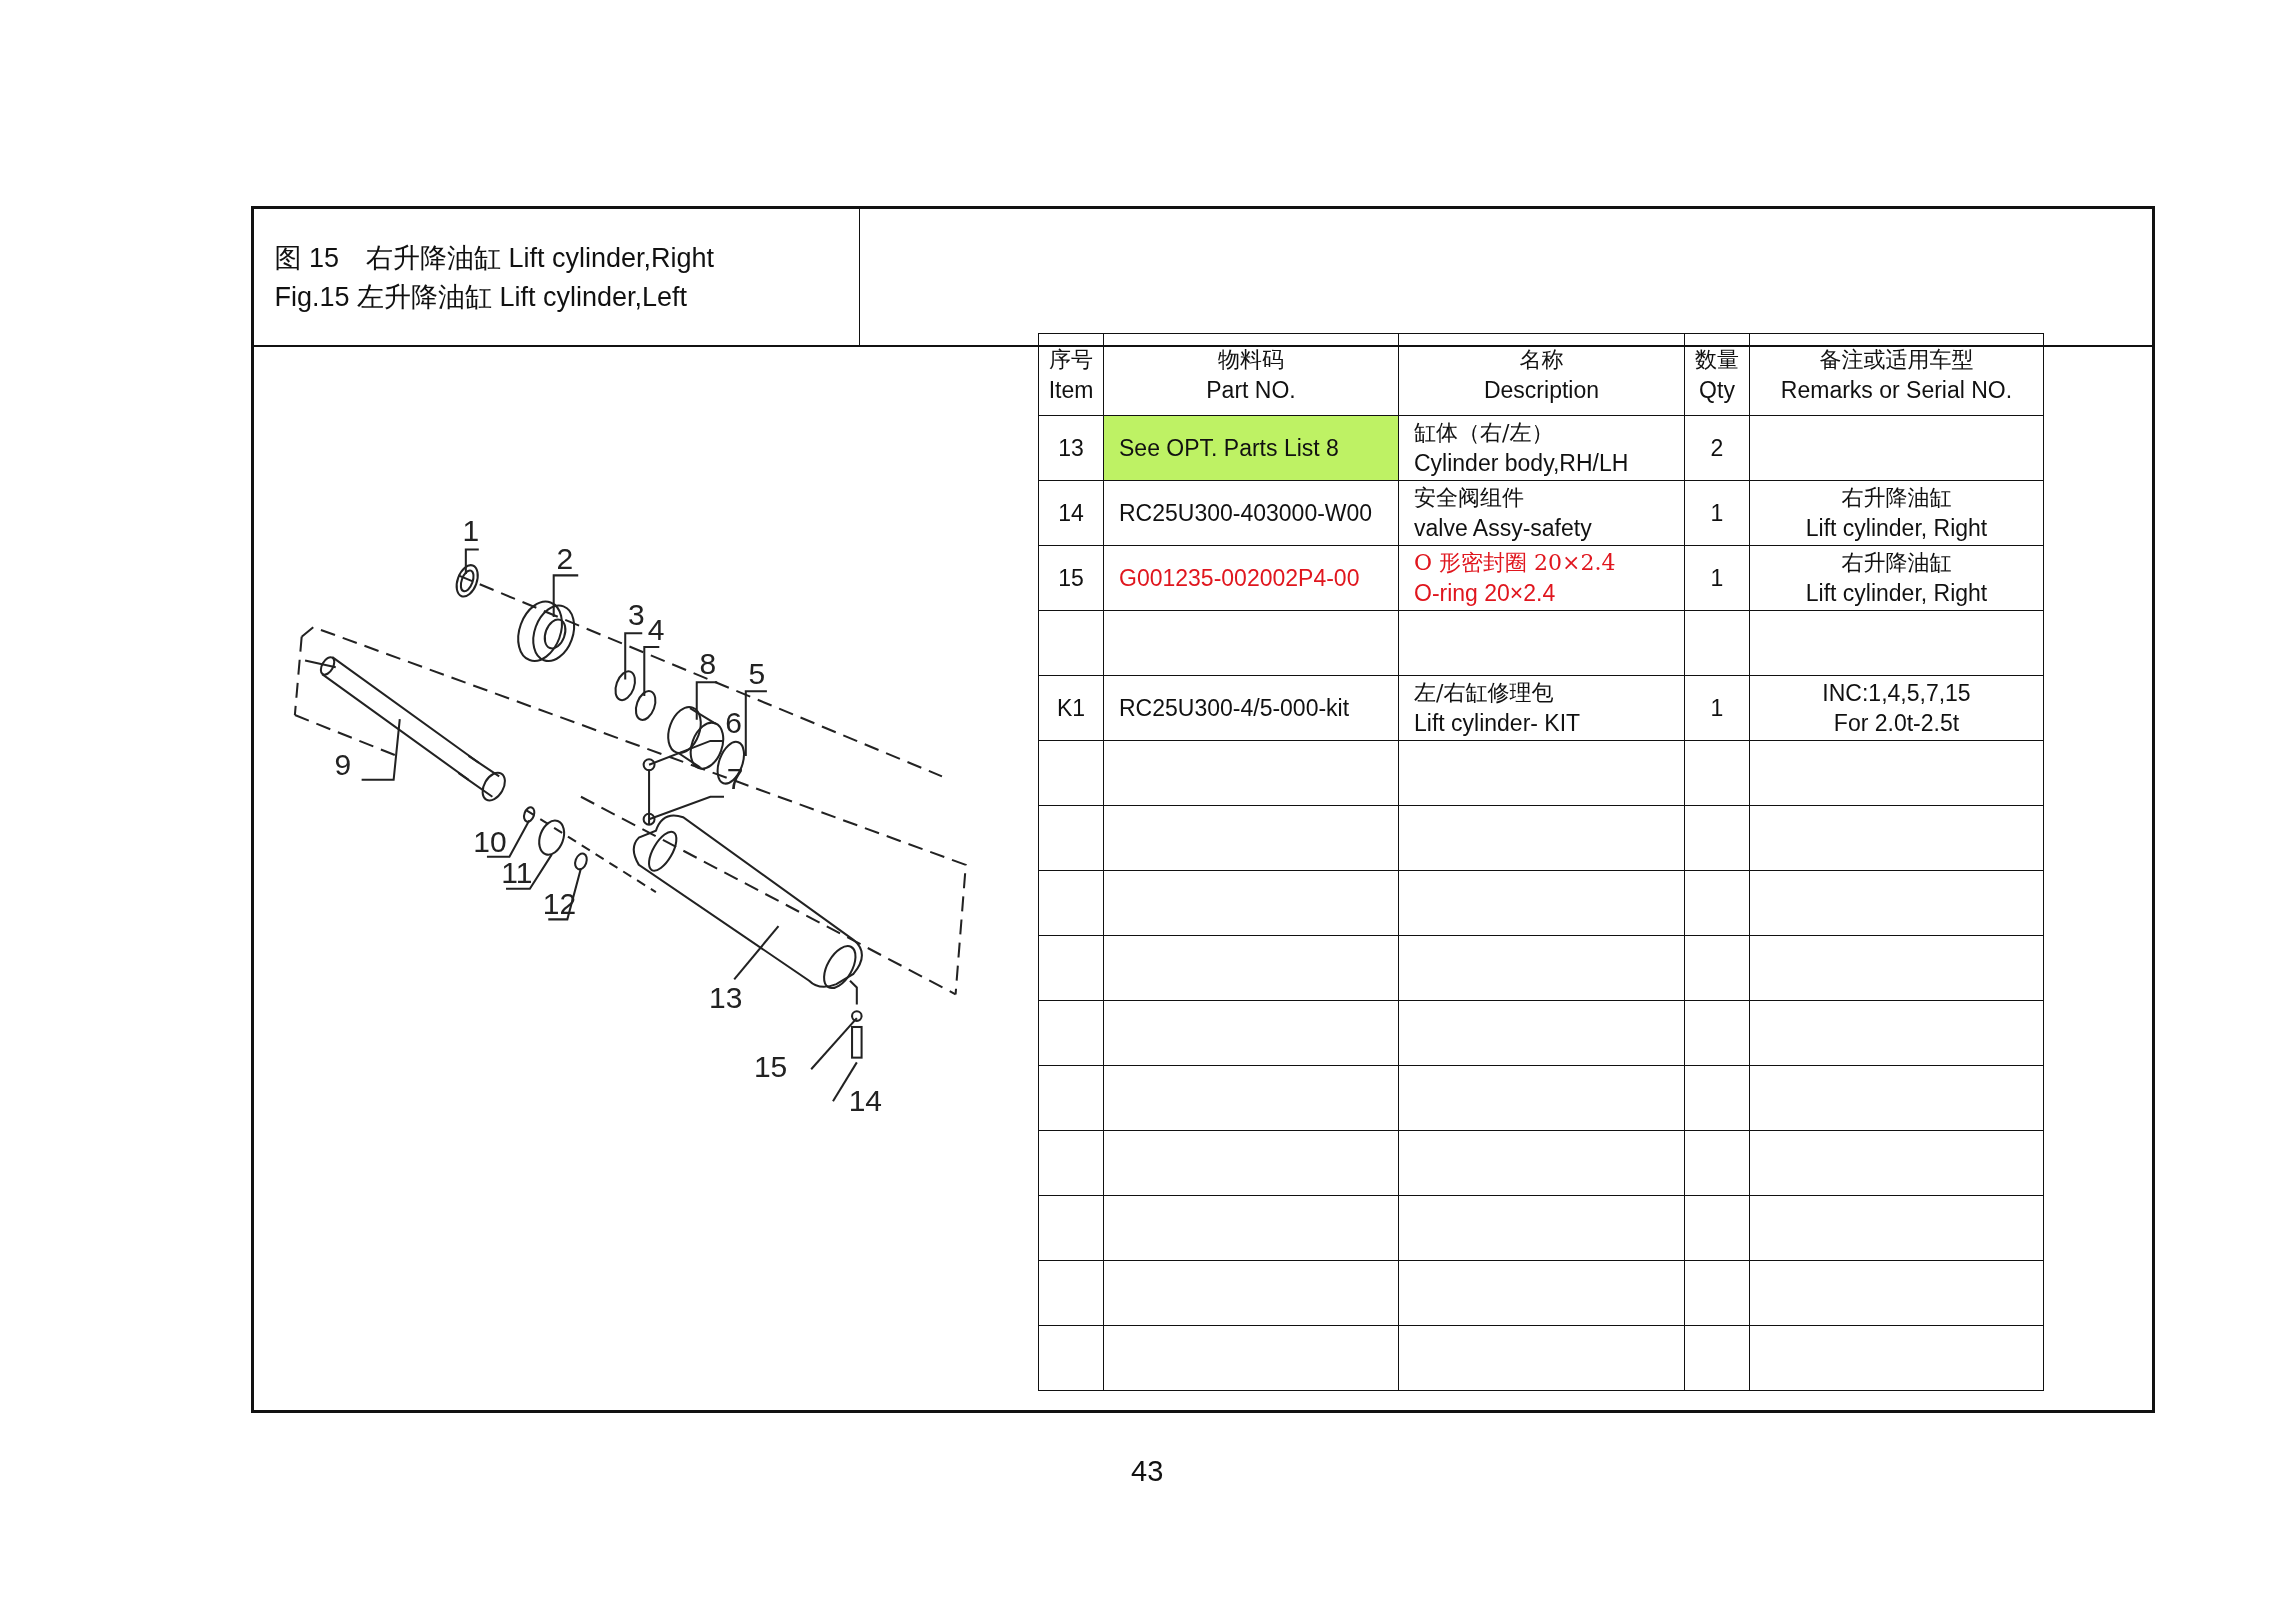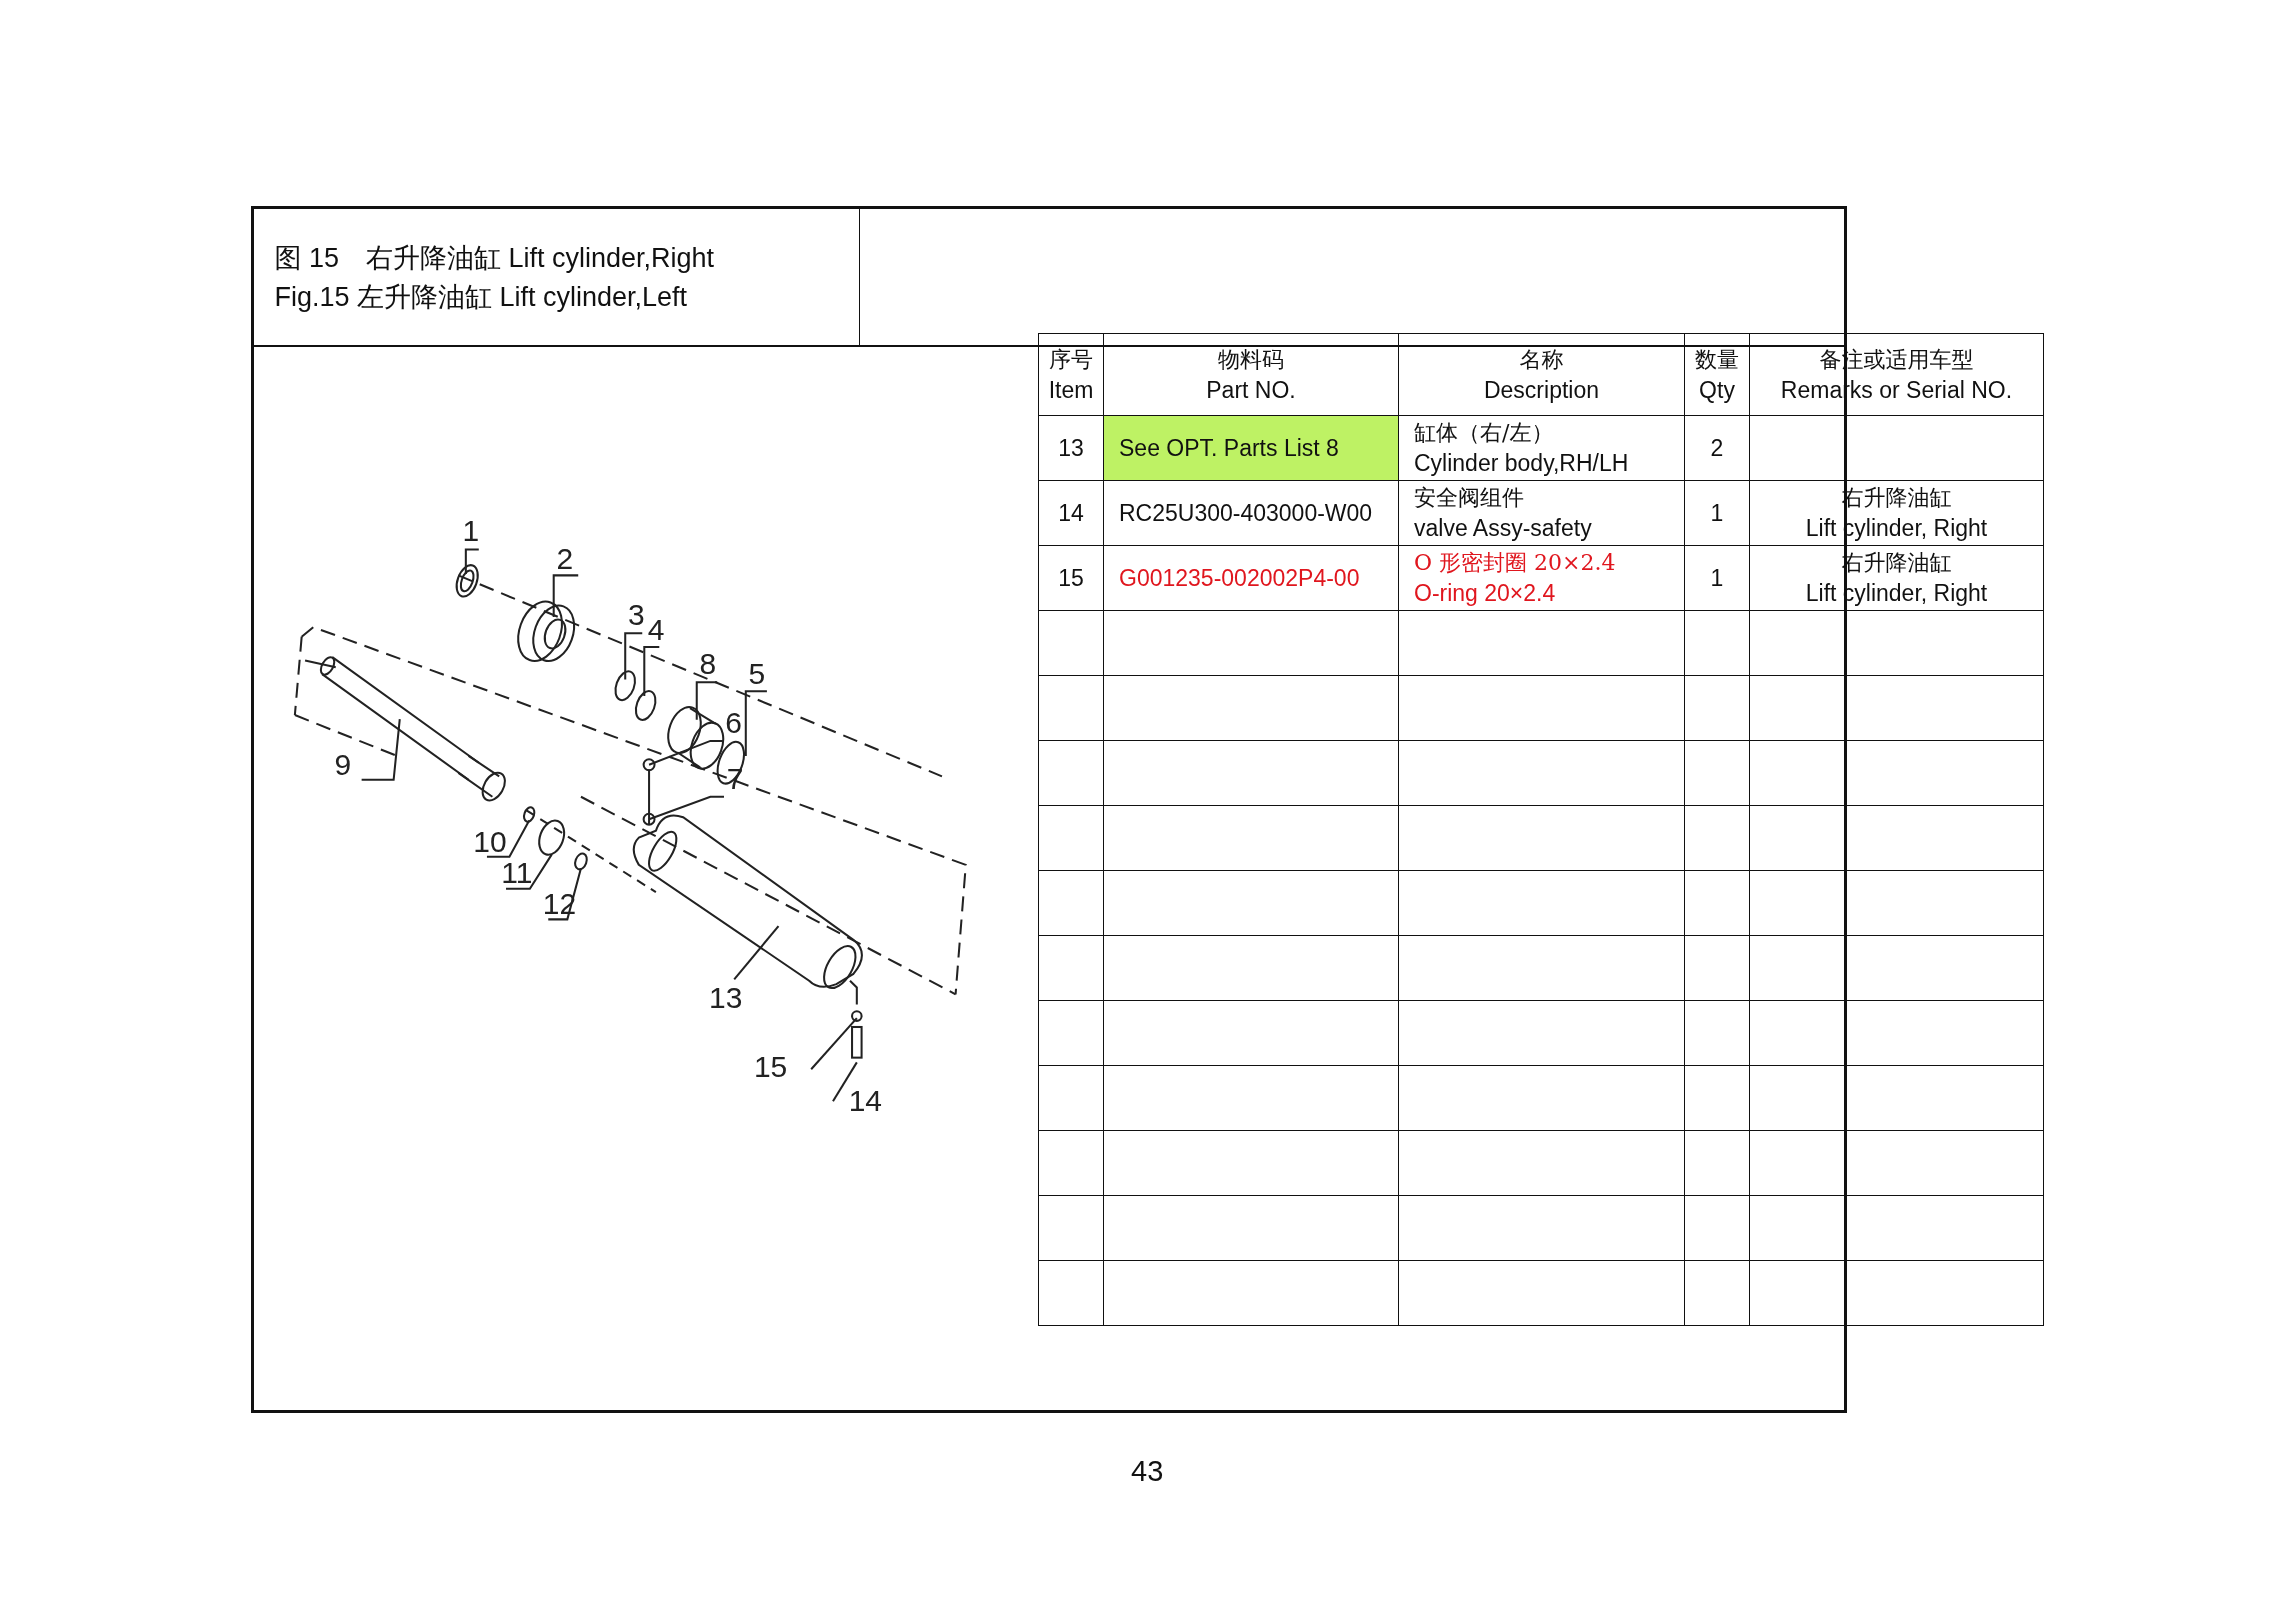--- a/index.html
+++ b/index.html
@@ -1,18 +1,18 @@
 <!DOCTYPE html>
 <html style="font-size:11px"><head>
 <meta charset="utf-8">
 <style>
   html, body { margin: 0; padding: 0; background: #ffffff; }
   body { width: 2295px; height: 1623px; position: relative; overflow: hidden;
          font-family: "Liberation Sans", "DejaVu Sans", sans-serif; color: #111; }
-  .frame { position: absolute; left: 251px; top: 206px; width: 1596px; height: 1207px;
+  .frame { position: absolute; left: 251px; top: 206px; width: 1904px; height: 1207px;
            border: 3.4px solid #111; box-sizing: border-box; }
   .hdr { position: absolute; left: 0; top: 0; width: 100%; height: 138px;
          border-bottom: 2px solid #111; box-sizing: border-box; }
   .hdr-left { position: absolute; left: 0; top: 0; width: 606px; height: 100%;
               border-right: 1.4px solid #111; box-sizing: border-box; }
   .hdr-left .line { position: absolute; left: 20.4px; font-size: 27px; white-space: nowrap; }
   .hdr-left .l1 { top: 31px; }
   .hdr-left .l2 { top: 70px; }
   .hdr-right { position: absolute; left: 606px; right: 0; top: 0; height: 100%;
                display: flex; align-items: center; justify-content: center; font-size: 29px; }
@@ -203,20 +203,33 @@
             <div class="cn"></div>
             <div></div>
           </td>
       <td></td>
       <td>
             <div class="cn"></div>
             <div></div>
           </td>
     </tr>
     <tr class="row">
+      <td>K1</td>
+      <td class="left">RC25U300-4/5-000-kit</td>
+      <td class="left">
+            <div class="cn">左/右缸修理包</div>
+            <div>Lift cylinder- KIT</div>
+          </td>
+      <td>1</td>
+      <td>
+            <div>INC:1,4,5,7,15</div>
+            <div>For 2.0t-2.5t</div>
+          </td>
+    </tr>
+    <tr class="row">
           <td></td>
           <td></td>
           <td></td>
           <td></td>
           <td></td>
         </tr>
     <tr class="row">
           <td></td>
           <td></td>
           <td></td>

